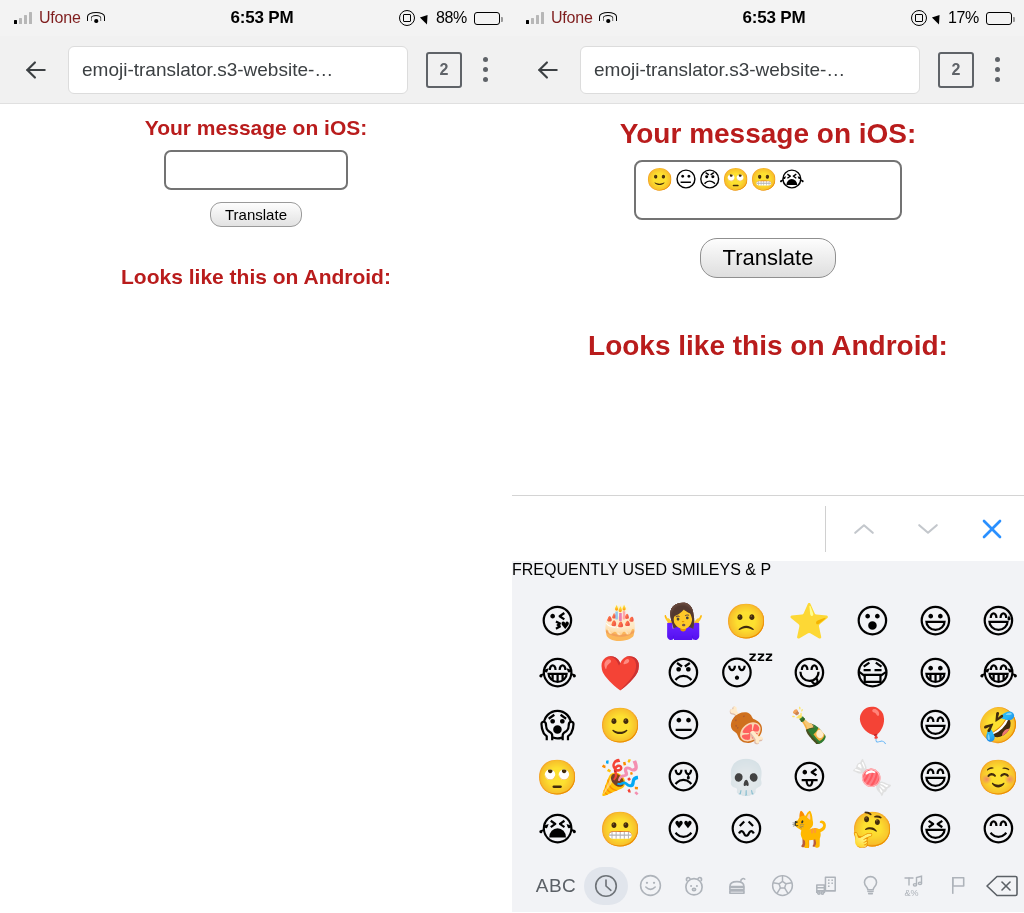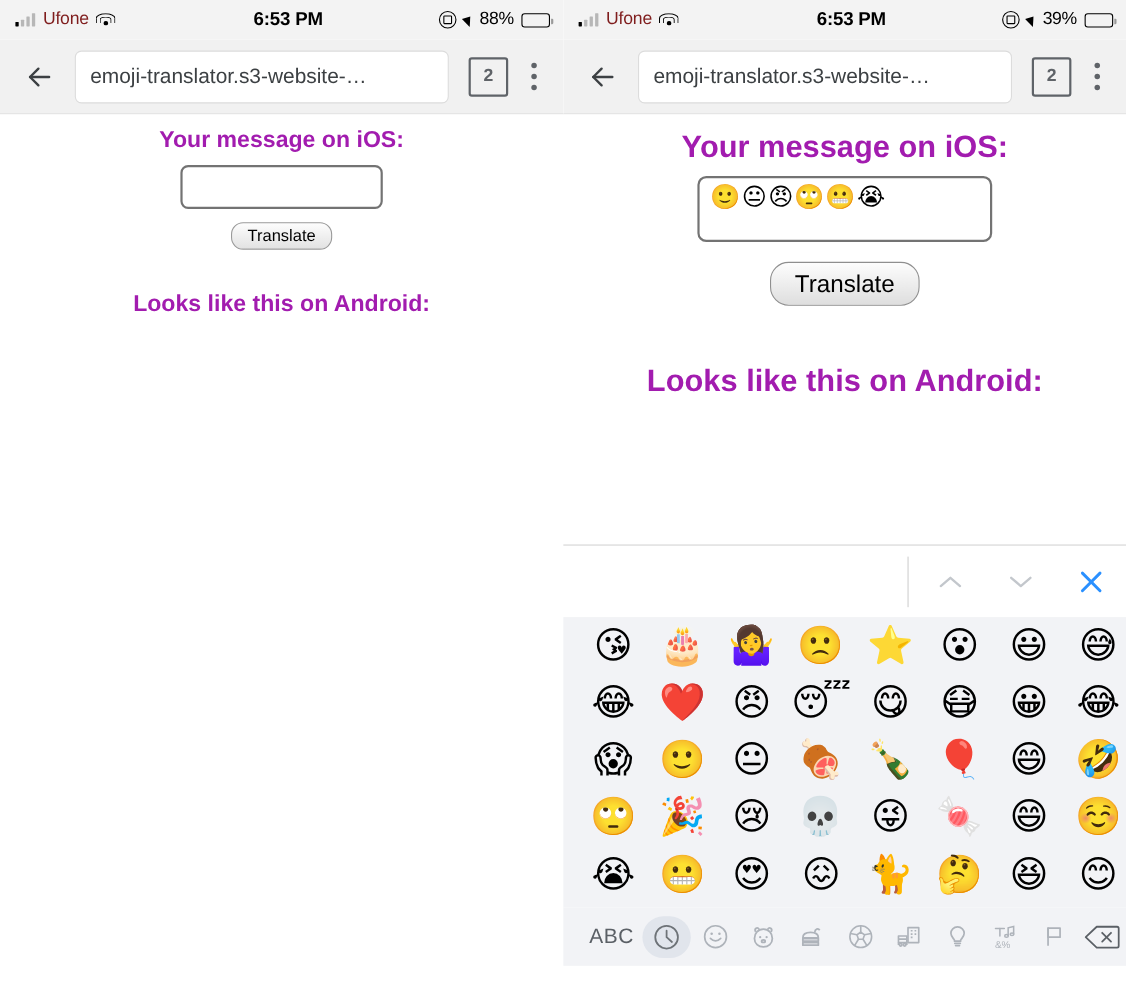--- a/index.html
+++ b/index.html
@@ -56,21 +56,21 @@
     display:flex;align-items:center;justify-content:center;
     font-size:16px;font-weight:bold;color:#5f6368;margin:0 10px 0 12px;flex:0 0 auto;
   }
   .kebab{width:26px;height:36px;display:flex;flex-direction:column;align-items:center;justify-content:center;gap:5px;flex:0 0 auto;margin-right:4px;}
   .kebab i{width:5px;height:5px;border-radius:50%;background:#5f6368;display:block;}
 
   
   .page{background:#fff;position:relative;}
   .page.left-page{padding-top:12px;}
   .page.right-page{padding-top:14px;}
-  .ph{text-align:center;font-weight:bold;color:#a21caf;}
+  .ph{text-align:center;font-weight:bold;color:#b91c1c;}
   .left-page .ph1{font-size:21px;margin:0 0 10px 0;}
   .left-page .inputbox{
     width:184px;height:40px;margin:0 auto;border:2px solid #737373;border-radius:7px;background:#fff;
     box-sizing:border-box;
   }
   .left-page .translate{
     display:block;margin:12px auto 0 auto;padding:3px 14px;font-size:15px;color:#000;
     background:linear-gradient(#fdfdfd,#e2e2e2);border:1px solid #9a9a9a;border-radius:11px;
     font-family:"Liberation Sans",sans-serif;
   }
@@ -190,21 +190,21 @@
         <span class="wifi">
             <span class="a"></span>
             <span class="b"></span>
             <span class="c"></span>
           </span>
       </div>
       <div class="sb-center">6:53 PM</div>
       <div class="sb-right">
         <span class="lockrot"></span>
         <span class="locicon"></span>
-        <span class="batpct">39%</span>
+        <span class="batpct">17%</span>
         <span class="battery"><span class="fill" style="width:56%"></span></span>
       </div>
     </div>
 
     <div class="toolbar">
       <div class="tb-back">
         <svg viewBox="0 0 24 24" fill="none" stroke="#3c4043" stroke-width="2" stroke-linecap="round" stroke-linejoin="round">
             <line x1="20" y1="12" x2="4" y2="12"></line>
             <polyline points="11,5 4,12 11,19"></polyline>
           </svg>
@@ -242,20 +242,24 @@
             </svg>
         </div>
         <div class="kb-acc-btn">
           <svg width="32" height="32" viewBox="0 0 24 24" fill="none" stroke="#2a90ff" stroke-width="2" stroke-linecap="round">
               <line x1="6" y1="6" x2="18" y2="18"></line>
               <line x1="18" y1="6" x2="6" y2="18"></line>
             </svg>
         </div>
       </div>
 
+      <div class="kb-catrow">
+        <span class="cat cat-freq" style="left:14px;top:8px;">FREQUENTLY USED</span>
+        <span class="cat cat-smil" style="left:408px;top:8px;">SMILEYS &amp; P</span>
+      </div>
 
       <div class="kb-grid">
         <div class="erow">
           <div class="ecell">😘</div>
           <div class="ecell">🎂</div>
           <div class="ecell">🤷‍♀️</div>
           <div class="ecell">🙁</div>
           <div class="ecell">⭐</div>
           <div class="ecell">😮</div>
           <div class="ecell">😃</div>

